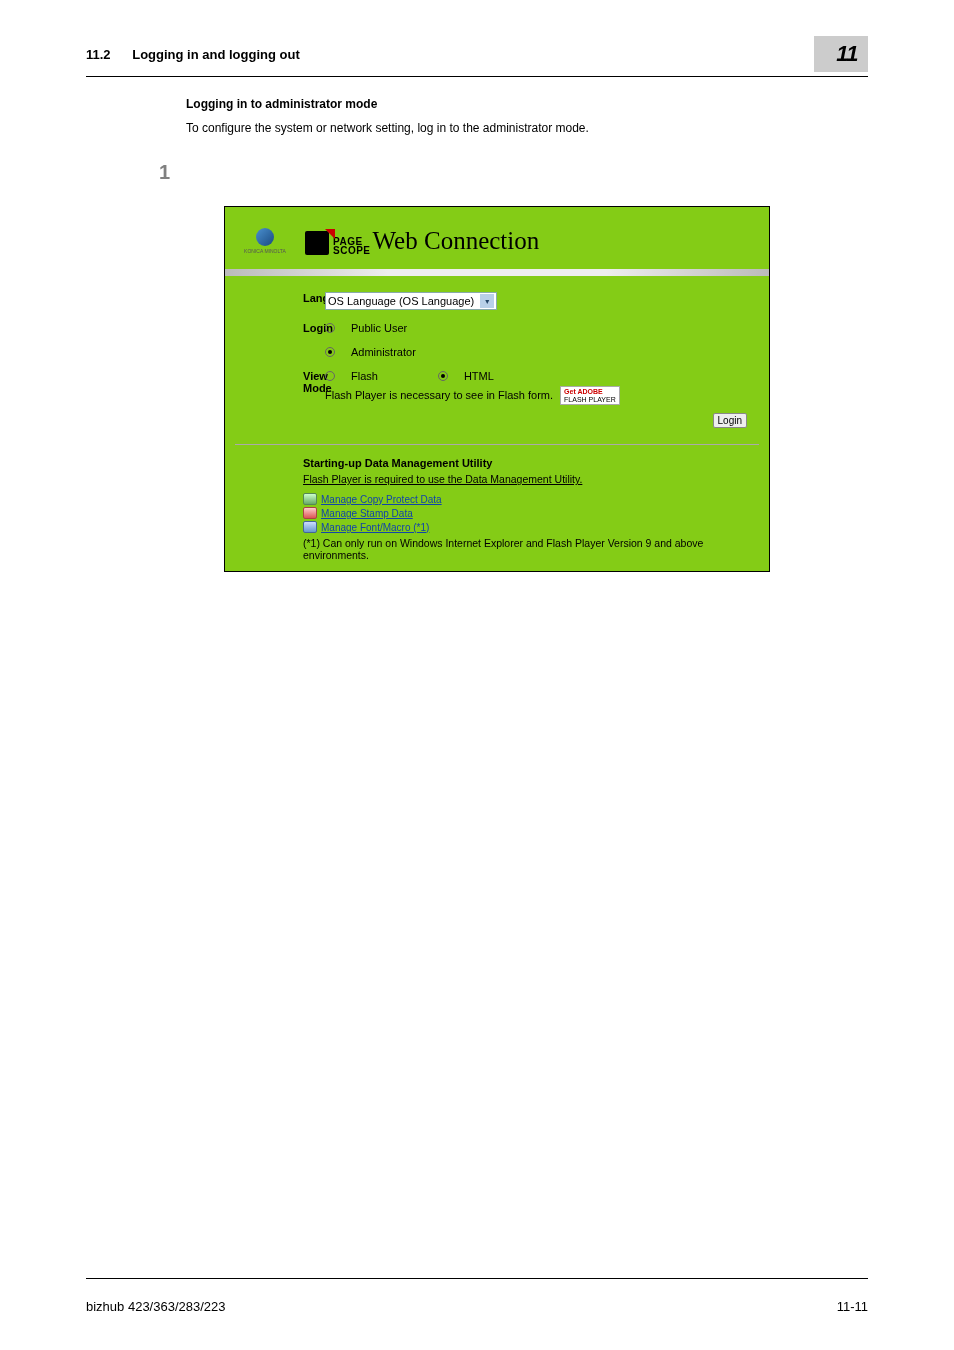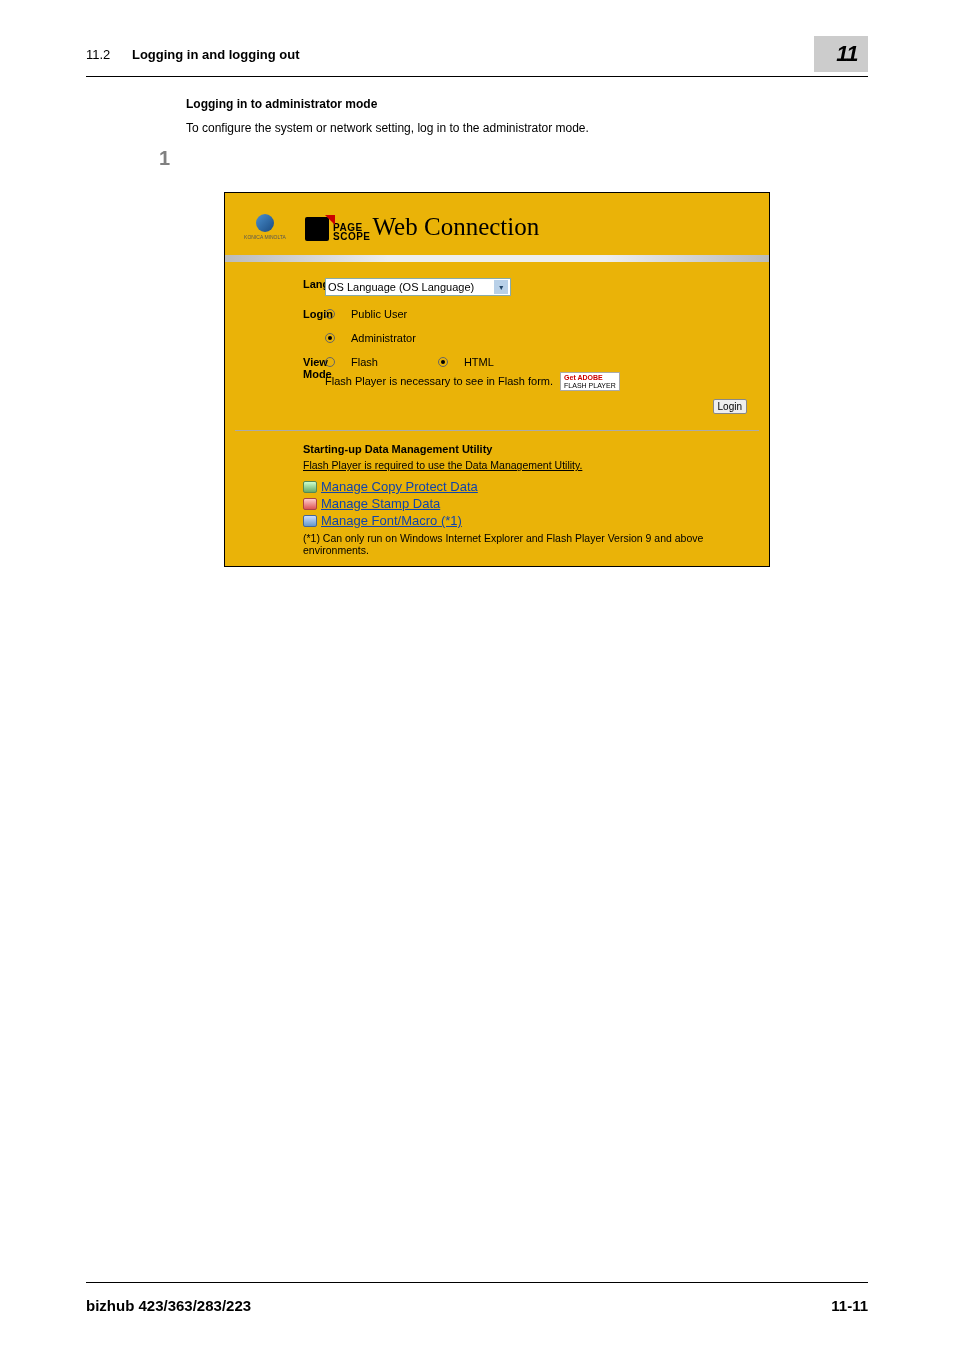--- a/index.html
+++ b/index.html
@@ -16,21 +16,21 @@
   }
   .header-row {
     display: flex;
     justify-content: space-between;
     align-items: center;
     margin-bottom: 4px;
   }
   .header-left {
     font-size: 13px;
   }
-  .header-left .sec-num { font-weight: normal; margin-right: 18px; }
+  .header-left .sec-num { font-weight: bold; margin-right: 18px; }
   .header-left .sec-title { font-weight: bold; }
   .chapter-box {
     background: #ccc;
     padding: 2px 10px 2px 22px;
     font-size: 22px;
     font-weight: bold;
     font-style: italic;
     font-family: Arial, Helvetica, sans-serif;
     letter-spacing: -0.5px;
     line-height: 1;
@@ -43,21 +43,21 @@
     padding-left: 100px;
     padding-top: 20px;
   }
   .h2 {
     font-size: 12px;
     font-weight: bold;
     margin-bottom: 10px;
   }
   .p {
     font-size: 12px;
-    margin-bottom: 12px;
+    margin-bottom: 26px;
   }
   .step-row {
     display: flex;
     gap: 16px;
     margin-left: -46px;
     margin-bottom: 22px;
   }
   .step-num {
     font-size: 20px;
     font-weight: bold;
@@ -67,21 +67,21 @@
     text-align: right;
   }
   .step-text {
     font-size: 12px;
     padding-top: 6px;
   }
   .screenshot {
     border: 1px solid #000;
     width: 546px;
     margin-left: 38px;
-    background: #eab308;
+    background: #84cc16;
     font-size: 11px;
   }
   .ss-header {
     display: flex;
     align-items: center;
     gap: 10px;
     padding: 14px 10px 8px 10px;
   }
   .km-logo-box {
     width: 60px;
@@ -153,21 +153,21 @@
     font-size: 11px;
     position: relative;
   }
   .select {
     border: 1px solid #8aa;
     background: #fff;
     font-size: 11px;
     padding: 1px 2px;
     display: inline-flex;
     align-items: center;
-    gap: 16px;
+    gap: 2px;
   }
   .select-arrow {
     width: 14px; height: 14px;
     background: #b8d0e8;
     display: inline-flex;
     align-items: center; justify-content: center;
     font-size: 8px;
     color: #246;
     margin-left: 4px;
   }
@@ -216,45 +216,44 @@
     margin: 4px 10px;
   }
   .ss-footer {
     padding: 8px 10px 10px 78px;
     font-size: 11px;
   }
   .ss-footer .bold { font-weight: bold; margin-bottom: 4px; }
   .ss-footer .small { font-size: 10.5px; margin-bottom: 8px; text-decoration: underline; }
   .link-line {
     display: flex; align-items: center; gap: 4px;
-    font-size: 13px;
+    font-size: 10px;
     margin: 2px 0;
   }
   .link-line a { color: #14a; text-decoration: underline; }
   .tiny-icon {
     width: 14px; height: 12px; display: inline-block;
     border-radius: 2px;
   }
   .tiny-icon.green { background: linear-gradient(#cfc,#6a6); border:1px solid #585;}
   .tiny-icon.red { background: linear-gradient(#fcc,#d55); border:1px solid #a44;}
   .tiny-icon.blue { background: linear-gradient(#cdf,#69c); border:1px solid #469;}
   .footnote {
     font-size: 10.5px; margin-top: 4px;
   }
   .page-footer {
     position: absolute;
     bottom: 36px;
     left: 86px;
     right: 86px;
     border-top: 1px solid #000;
-    font-size: 15px;
+    font-size: 13px;
     display: flex;
     justify-content: space-between;
-    padding-top: 14px;
-    font-weight: bold;
+    padding-top: 20px;
   }
 </style>
 </head>
 <body>
 
 <div class="page">
   <div class="header-row">
     <div class="header-left">
       <span class="sec-num">11.2</span>
       <span class="sec-title">Logging in and logging out</span>

